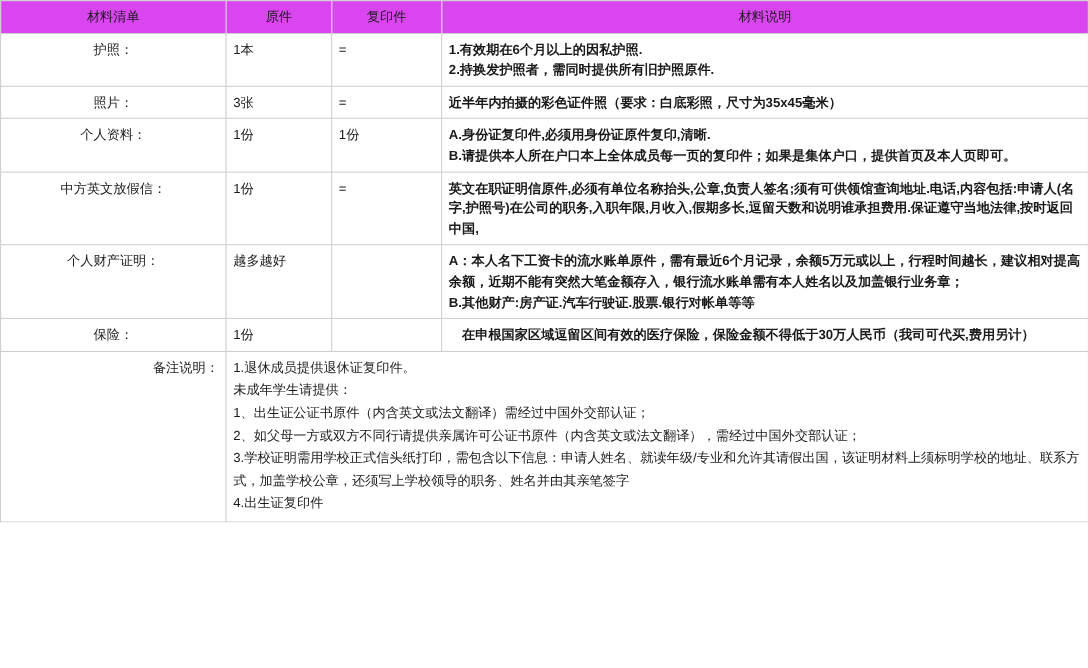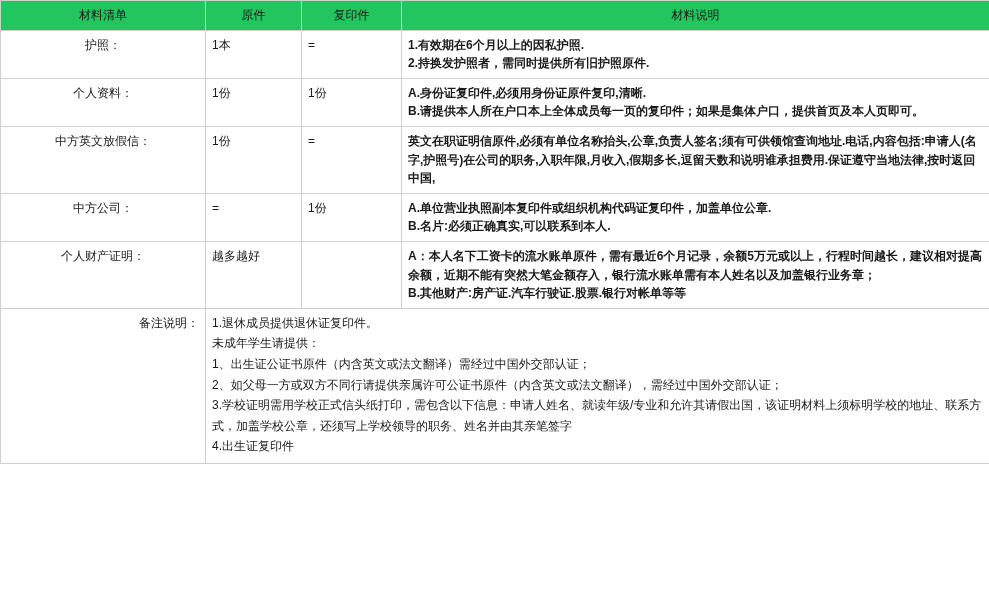--- a/index.html
+++ b/index.html
@@ -20,21 +20,21 @@
   }
   table.materials td, table.materials th {
     border: 1px solid #d0d0d0;
     vertical-align: top;
     padding: 5px 6px;
     line-height: 1.55;
     font-weight: normal;
     font-size: 12px;
   }
   thead th {
-    background: #22c55e;
+    background: #d946ef;
     text-align: center;
     font-weight: bold;
     font-size: 12.5px;
     vertical-align: middle;
     padding: 7px 6px;
   }
   col.c-item { width: 205px; }
   col.c-orig { width: 96px; }
   col.c-copy { width: 100px; }
   col.c-desc { width: 588px; }
@@ -92,53 +92,60 @@
       <tr>
         <td class="item-cell">护照：</td>
         <td class="mid-cell">1本</td>
         <td class="mid-cell">=</td>
         <td class="desc-cell">
           <span class="line">1.有效期在6个月以上的因私护照.</span>
           <span class="line">2.持换发护照者，需同时提供所有旧护照原件.</span>
         </td>
       </tr>
       <tr>
+        <td class="item-cell">照片：</td>
+        <td class="mid-cell">3张</td>
+        <td class="mid-cell">=</td>
+        <td class="desc-cell">
+          <span class="line">近半年内拍摄的彩色证件照（要求：白底彩照，尺寸为35x45毫米）</span>
+        </td>
+      </tr>
+      <tr>
         <td class="item-cell">个人资料：</td>
         <td class="mid-cell">1份</td>
         <td class="mid-cell">1份</td>
         <td class="desc-cell">
           <span class="line">A.身份证复印件,必须用身份证原件复印,清晰.</span>
           <span class="line">B.请提供本人所在户口本上全体成员每一页的复印件；如果是集体户口，提供首页及本人页即可。</span>
         </td>
       </tr>
       <tr>
         <td class="item-cell">中方英文放假信：</td>
         <td class="mid-cell">1份</td>
         <td class="mid-cell">=</td>
         <td class="desc-cell">
           <span class="line">英文在职证明信原件,必须有单位名称抬头,公章,负责人签名;须有可供领馆查询地址.电话,内容包括:申请人(名字,护照号)在公司的职务,入职年限,月收入,假期多长,逗留天数和说明谁承担费用.保证遵守当地法律,按时返回中国,</span>
         </td>
       </tr>
       <tr>
-        <td class="item-cell">中方公司：</td>
-        <td class="mid-cell">=</td>
-        <td class="mid-cell">1份</td>
-        <td class="desc-cell">
-          <span class="line">A.单位营业执照副本复印件或组织机构代码证复印件，加盖单位公章.</span>
-          <span class="line">B.名片:必须正确真实,可以联系到本人.</span>
-        </td>
-      </tr>
-      <tr>
         <td class="item-cell">个人财产证明：</td>
         <td class="mid-cell">越多越好</td>
         <td class="mid-cell"></td>
         <td class="desc-cell">
           <span class="line">A：本人名下工资卡的流水账单原件，需有最近6个月记录，余额5万元或以上，行程时间越长，建议相对提高</span>
           <span class="line">余额，近期不能有突然大笔金额存入，银行流水账单需有本人姓名以及加盖银行业务章；</span>
           <span class="line">B.其他财产:房产证.汽车行驶证.股票.银行对帐单等等</span>
+        </td>
+      </tr>
+      <tr>
+        <td class="item-cell">保险：</td>
+        <td class="mid-cell">1份</td>
+        <td class="mid-cell"></td>
+        <td class="desc-cell">
+          <span class="line">　在申根国家区域逗留区间有效的医疗保险，保险金额不得低于30万人民币（我司可代买,费用另计）</span>
         </td>
       </tr>
       <tr>
         <td class="notes-label">备注说明：</td>
         <td class="notes-cell" colspan="3">
           <span class="line">1.退休成员提供退休证复印件。</span>
           <span class="line spacer"></span>
           <span class="line">未成年学生请提供：</span>
           <span class="line spacer"></span>
           <span class="line">1、出生证公证书原件（内含英文或法文翻译）需经过中国外交部认证；</span>

